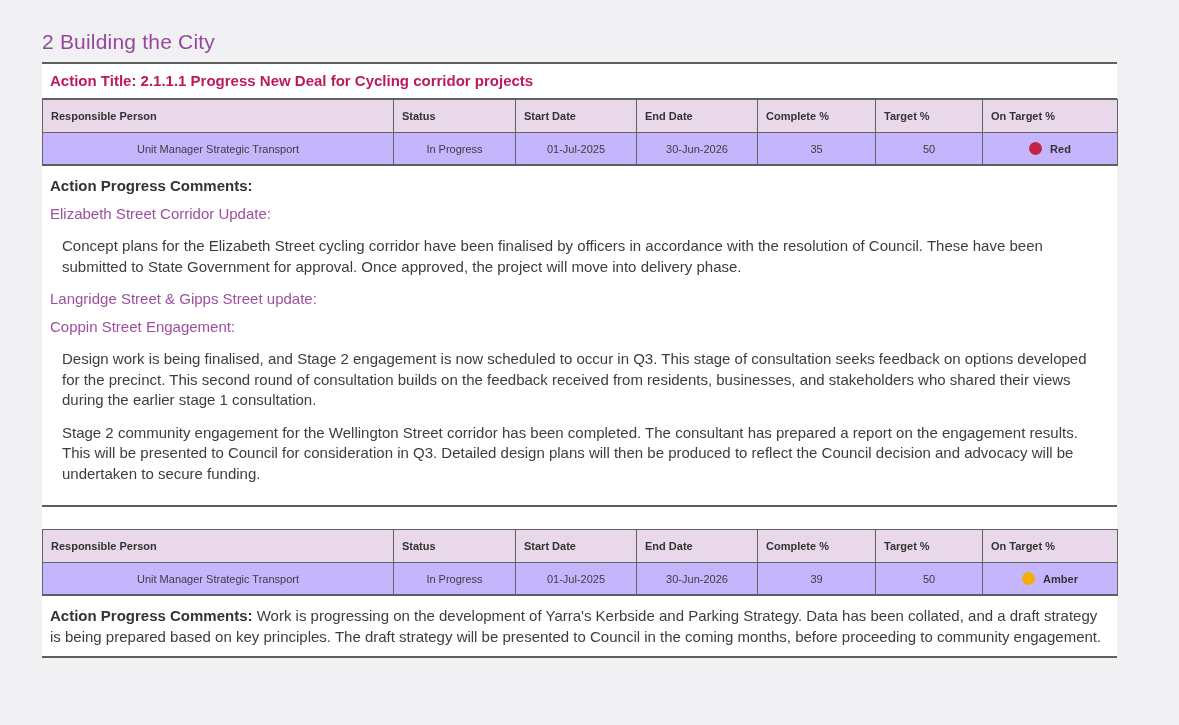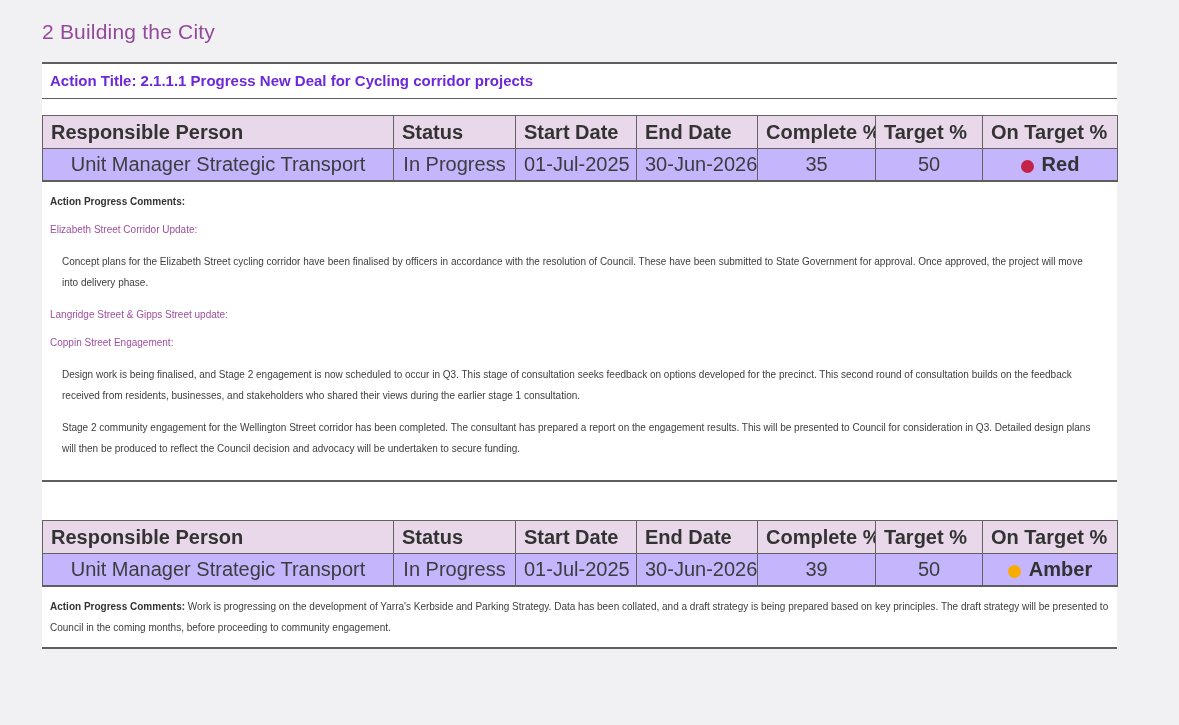--- a/index.html
+++ b/index.html
@@ -7,52 +7,51 @@
     padding: 0;
     width: 1179px;
     height: 725px;
     background: #f1f0f2;
     font-family: "Liberation Sans", "DejaVu Sans", sans-serif;
     overflow: hidden;
   }
   .page-title {
     position: absolute;
     left: 42px;
-    top: 20px;
+    top: 30px;
     font-size: 21px;
     font-weight: 400;
     color: #94489c;
     letter-spacing: 0.2px;
   }
   .content {
     position: absolute;
     left: 42px;
     top: 62px;
     width: 1075px;
     background: #ffffff;
     border-top: 2px solid #5e5e5e;
   }
   .action-title-row {
     height: 34px;
     line-height: 34px;
     border-bottom: 1px solid #5e5e5e;
     padding-left: 8px;
     font-size: 15px;
     font-weight: bold;
-    color: #6d28d9;
+    color: #be185d;
     white-space: pre-wrap;
     background: #ffffff;
   }
   table.grid {
     width: 100%;
     border-collapse: collapse;
     table-layout: fixed;
-    font-size: 20px;
+    font-size: 11px;
     color: #3d3d3d;
-    margin-top: 16px;
   }
   table.grid td, table.grid th {
     border: 1px solid #636363;
     padding: 0 8px;
     overflow: hidden;
     white-space: nowrap;
   }
   table.grid tr.hdr th {
     background: #e8d8ea;
     height: 32px;
@@ -72,21 +71,21 @@
     width: 13px;
     height: 13px;
     border-radius: 50%;
     vertical-align: -2px;
     margin-right: 8px;
   }
   .on-target-label { font-weight: bold; color: #333333; }
   .comments-box {
     border-bottom: 2px solid #5e5e5e;
     padding: 10px 8px 9px 8px;
-    font-size: 10px;
+    font-size: 15px;
     line-height: 20.5px;
     color: #3d3d3d;
   }
   .comments-label {
     font-weight: bold;
     color: #333333;
     margin: 0 0 0 0;
   }
   .comment-heading {
     color: #9e4fa0;

